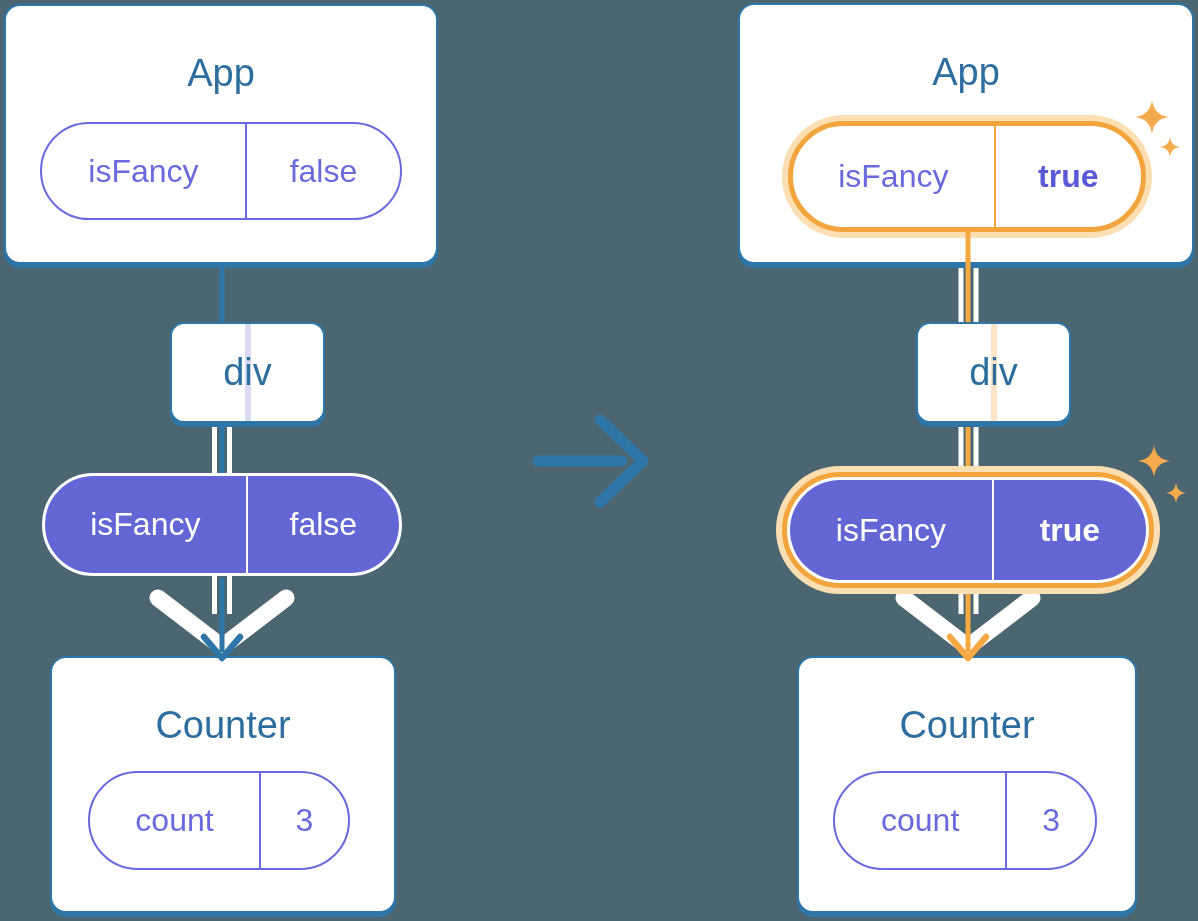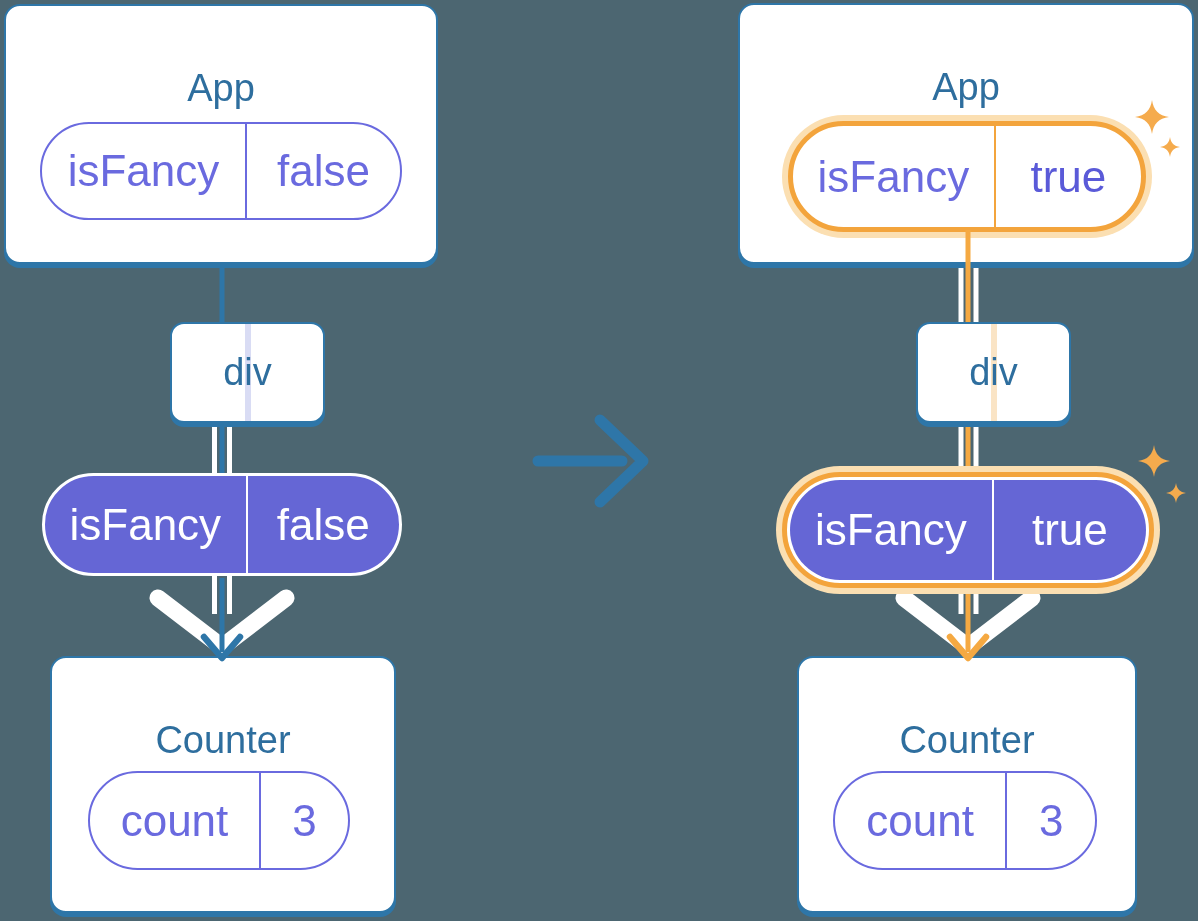--- a/index.html
+++ b/index.html
@@ -14,27 +14,27 @@
     font-family:"Liberation Sans",sans-serif;position:relative;overflow:hidden;
   }
   .layer{position:absolute;left:0;top:0;width:1198px;height:921px;pointer-events:none;}
   .z0{z-index:0}.z2{z-index:2}
   .card{
     position:absolute;background:#fff;border:2px solid var(--card-border);
     border-radius:16px;box-shadow:0 4px 0 var(--card-border);box-sizing:border-box;z-index:1;
   }
   .card-title{
     text-align:center;color:var(--title);font-size:38px;font-weight:500;
-    padding-top:57px;line-height:1.35;
+    padding-top:42px;line-height:1.35;
   }
   .divbox{display:flex;align-items:center;justify-content:center;border-radius:14px;margin-left:24px;}
   .divbox .card-title{padding-top:0;position:relative;z-index:1;}
   .stripe{position:absolute;top:0;bottom:0;left:calc(50% - 3px);width:6px;z-index:0;}
   .pill{position:absolute;display:flex;box-sizing:border-box;border-radius:70px;overflow:hidden;}
-  .pill-cell{display:flex;align-items:center;justify-content:center;font-size:44px;}
+  .pill-cell{display:flex;align-items:center;justify-content:center;font-size:32px;}
   .pill-outline{border:2.5px solid var(--purple);background:#fff;}
   .pill-outline .pill-cell{color:var(--purple);}
   .pill-outline .key{border-right:2px solid var(--purple);}
   .pill-purple{background:var(--purple-fill);border:3px solid #fff;}
   .pill-purple .pill-cell{color:#fff;}
   .pill-purple .key{border-right:2.5px solid #fff;}
   .fancy-ring{
     position:absolute;box-sizing:border-box;background:#fff;
     border:5px solid var(--orange);box-shadow:0 0 0 6px var(--orange-light);
     border-radius:70px;z-index:1;
@@ -42,21 +42,21 @@
   .fancy-outline{display:flex;overflow:hidden;}
   .fancy-outline .pill-cell{color:var(--purple);}
   .fancy-outline .key{border-right:2px solid var(--orange);}
   .fancy-purple{padding:3px;}
   .fancy-purple .inner{
     display:flex;width:100%;height:100%;background:var(--purple-fill);
     border-radius:60px;overflow:hidden;box-sizing:border-box;
   }
   .fancy-purple .pill-cell{color:#fff;}
   .fancy-purple .key{border-right:2.5px solid #fff;}
-  .bold{font-weight:400;text-align:center;}
+  .bold{font-weight:700;text-align:center;}
   .w57{width:57%}.w43{width:43%}.w58{width:58%}.w42{width:42%}.w66{width:66%}.w34{width:34%}
 </style>
 </head>
 <body>
 
 <svg class="layer z0" viewBox="0 0 1198 921">
 
   <rect x="219.5" y="260" width="5" height="64" fill="#2E76A8"></rect>
   <rect x="212" y="425" width="5" height="50" fill="#fff"></rect>
   <rect x="227" y="425" width="5" height="50" fill="#fff"></rect>

